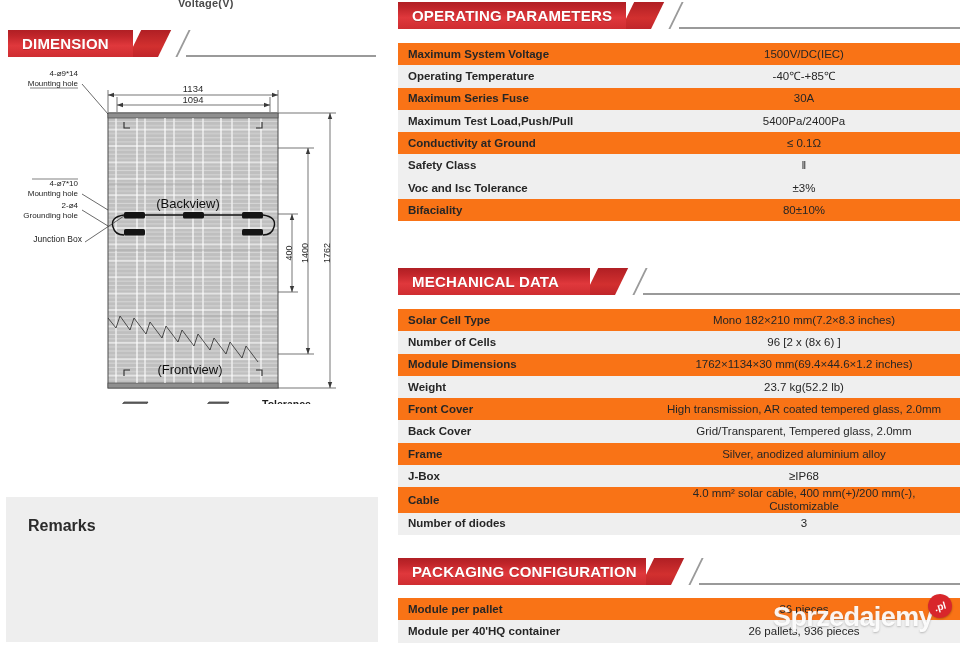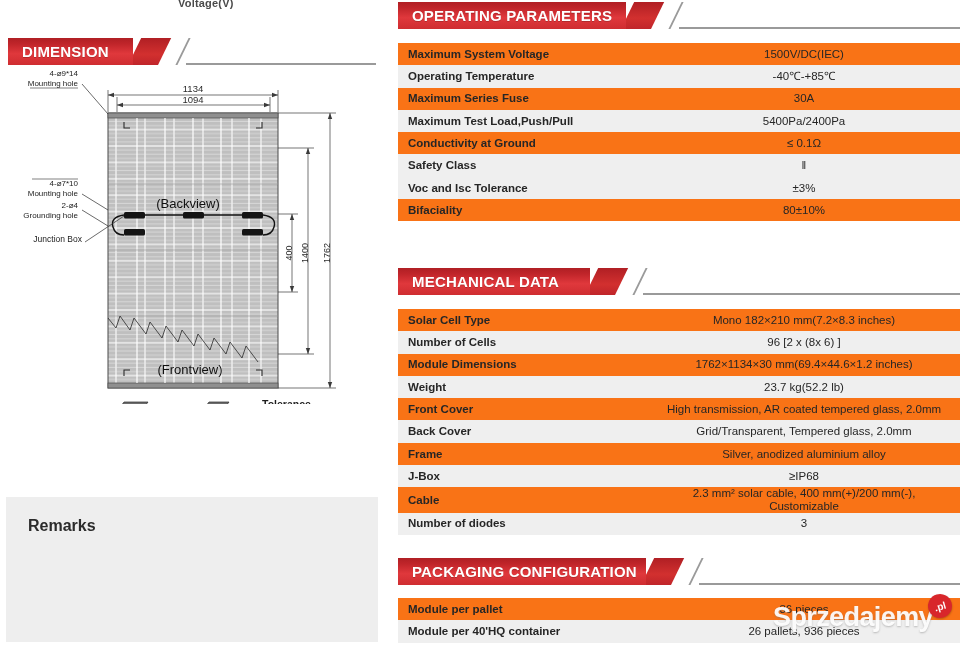--- a/index.html
+++ b/index.html
@@ -40,21 +40,21 @@
   }
   .banner .hook {
     position: absolute; height: 27px; width: 26px;
     border-right: 2px solid #9a9a9a;
     transform: skewX(-26deg);
   }
   .banner .rule {
     position: absolute; right: 0; bottom: 0; height: 2px; background: #9a9a9a;
   }
 
-  #dimension-banner { position: absolute; left: 8px; top: 38px; width: 368px; }
+  #dimension-banner { position: absolute; left: 8px; top: 30px; width: 368px; }
   #dimension-banner .bar { width: 125px; }
   #dimension-banner .slash { left: 120px; }
   #dimension-banner .hook { left: 150px; }
   #dimension-banner .rule { left: 178px; right: 0; }
 
   
   .drawing { position: absolute; left: 0; top: 64px; width: 382px; height: 340px; }
   .drawing svg { display: block; }
 
   
@@ -394,21 +394,21 @@
           <tr class="odd">
             <td class="k">Frame</td>
             <td class="v">Silver, anodized aluminium alloy</td>
           </tr>
           <tr class="even">
             <td class="k">J-Box</td>
             <td class="v">≥IP68</td>
           </tr>
           <tr class="odd">
             <td class="k">Cable</td>
-            <td class="v">2.3 mm² solar cable, 400 mm(+)/200 mm(-), Customizable</td>
+            <td class="v">4.0 mm² solar cable, 400 mm(+)/200 mm(-), Customizable</td>
           </tr>
           <tr class="even">
             <td class="k">Number of diodes</td>
             <td class="v">3</td>
           </tr>
         </tbody>
     </table>
 
     <div class="sec banner" id="packaging-banner">
       <div class="rule"></div>

